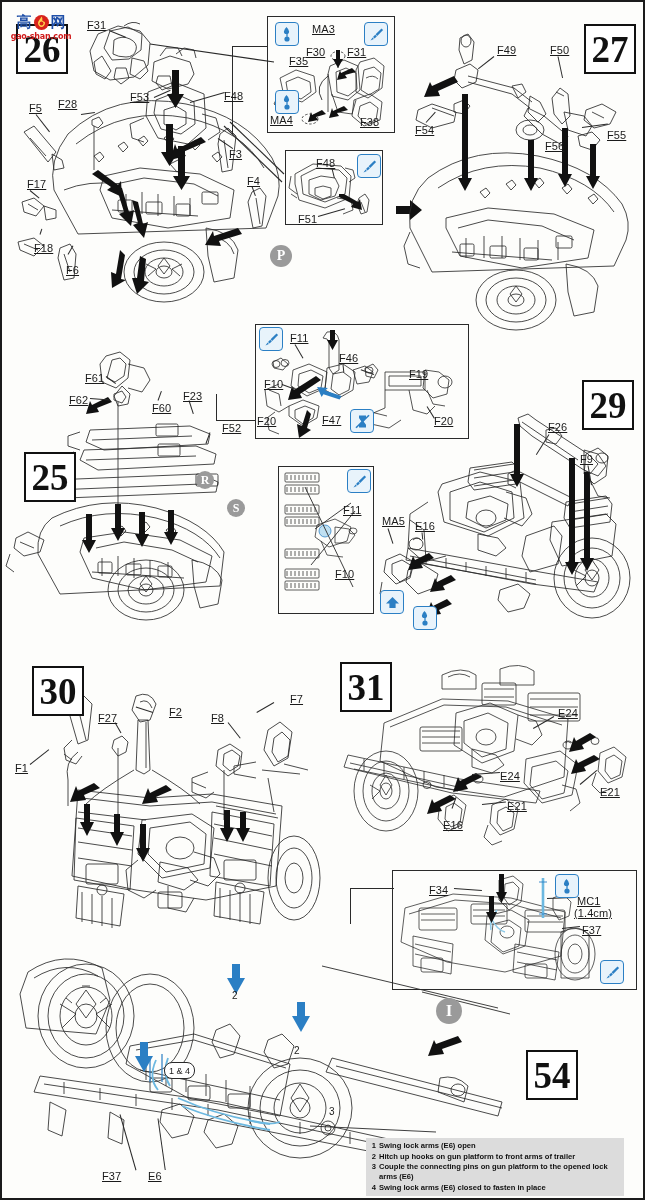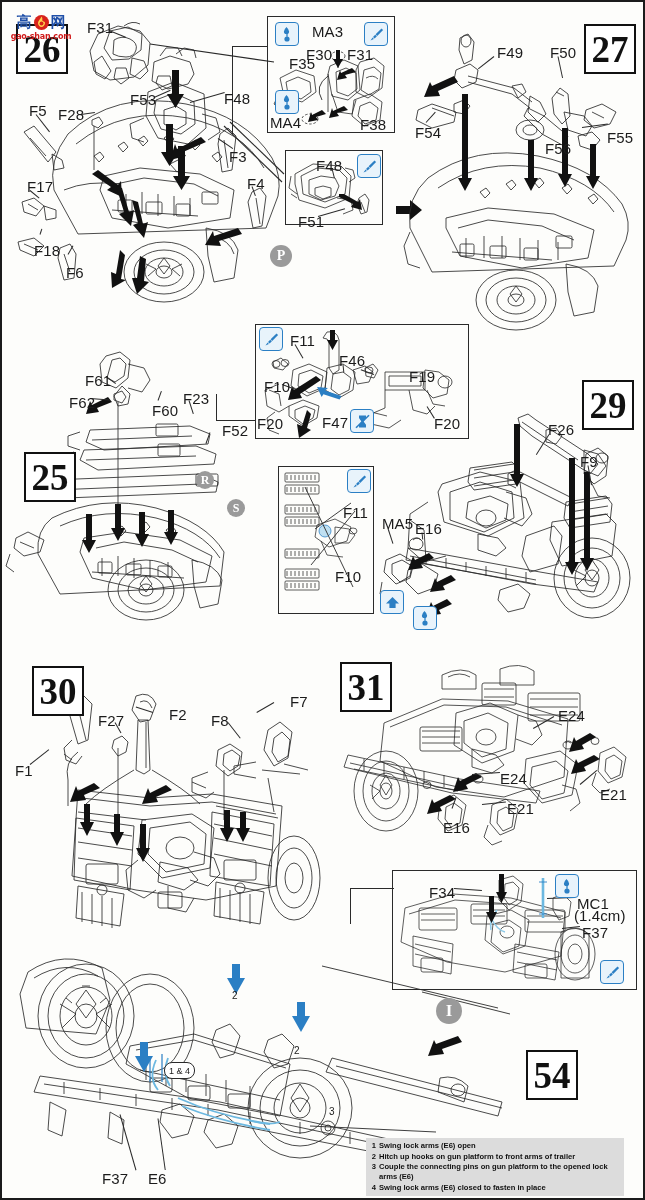--- a/index.html
+++ b/index.html
@@ -23,22 +23,22 @@
   .stepbox{
     position:absolute;border:2px solid #111;background:#fff;
     display:flex;align-items:center;justify-content:center;
     font-family:"Liberation Serif",serif;font-weight:bold;
     color:#111;line-height:1;z-index:30;
   }
   .stepbox.lg{width:48px;height:46px;font-size:37px;}
 
   
   .lbl{
-    position:absolute;font-size:15px;font-family:"Liberation Sans",sans-serif;
-    color:#1b1b1b;white-space:nowrap;z-index:24;letter-spacing:.1px;
+    position:absolute;font-size:11px;font-family:"Liberation Sans",sans-serif;
+    color:#1b1b1b;white-space:nowrap;z-index:24;letter-spacing:.1px;text-decoration:underline;
   }
 
   
   .leader{position:absolute;background:#2a2a2a;height:1px;transform-origin:0 50%;z-index:12;}
 
   
   .art{position:absolute;z-index:10;}
   .art svg{display:block;overflow:visible;}
 
   
@@ -247,21 +247,21 @@
       <path d="M236 220 l-4-6 -24 8 -1-5 -8 14 16 1 -2-5z"></path>
       <path d="M114 236 l5 5 -4 24 5 1 -14 8 -1-16 5 2z"></path>
       <path d="M134 242 l6 3 -2 22 5 1 -12 12 -5-16 5 0z"></path>
     </svg>
   </div>
 
   <span class="lbl" style="left:85px;top:17px;">F31</span>
   <span class="lbl" style="left:128px;top:89px;">F53</span>
   <span class="lbl" style="left:222px;top:88px;">F48</span>
   <span class="lbl" style="left:27px;top:100px;">F5</span>
-  <span class="lbl" style="left:56px;top:104px;">F28</span>
+  <span class="lbl" style="left:56px;top:96px;">F28</span>
   <span class="lbl" style="left:227px;top:146px;">F3</span>
   <span class="lbl" style="left:245px;top:173px;">F4</span>
   <span class="lbl" style="left:25px;top:176px;">F17</span>
   <span class="lbl" style="left:32px;top:240px;">F18</span>
   <span class="lbl" style="left:64px;top:262px;">F6</span>
   <div class="cmark m22" style="left:268px;top:243px;">P</div>
 
   <div class="leader" style="left:107px;top:28px;width:18px;transform:rotate(22deg);"></div>
   <div class="leader" style="left:152px;top:95px;width:18px;transform:rotate(-24deg);"></div>
   <div class="leader" style="left:188px;top:100px;width:36px;transform:rotate(-16deg);"></div>

